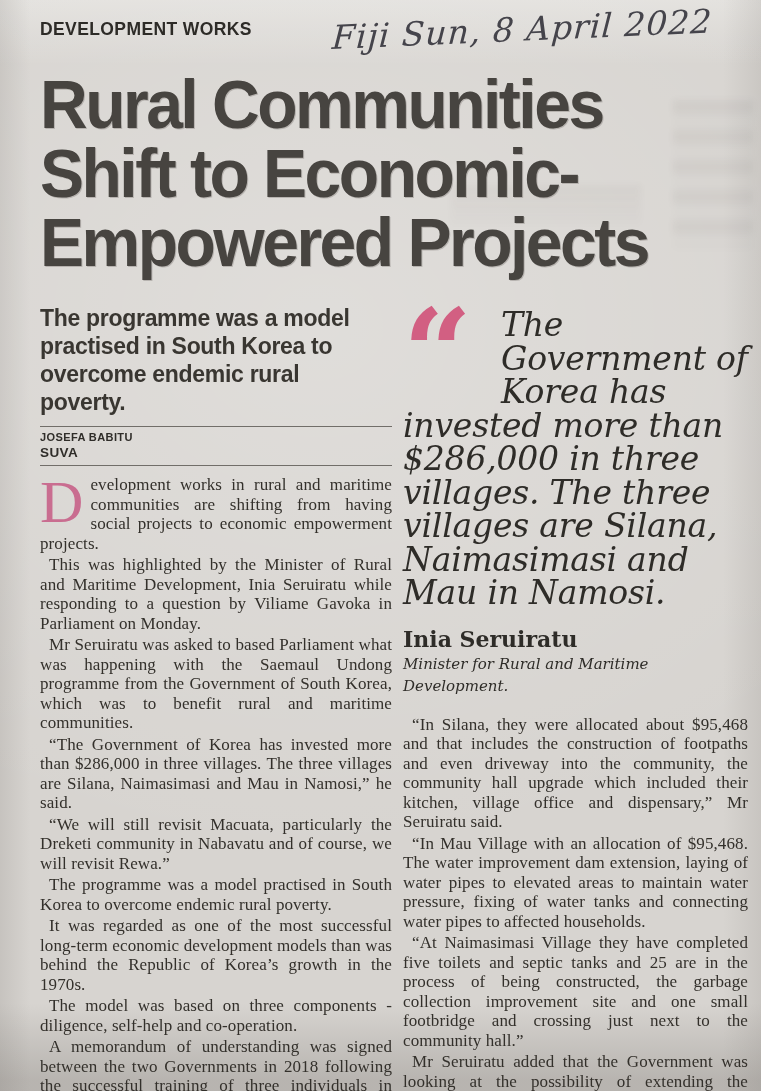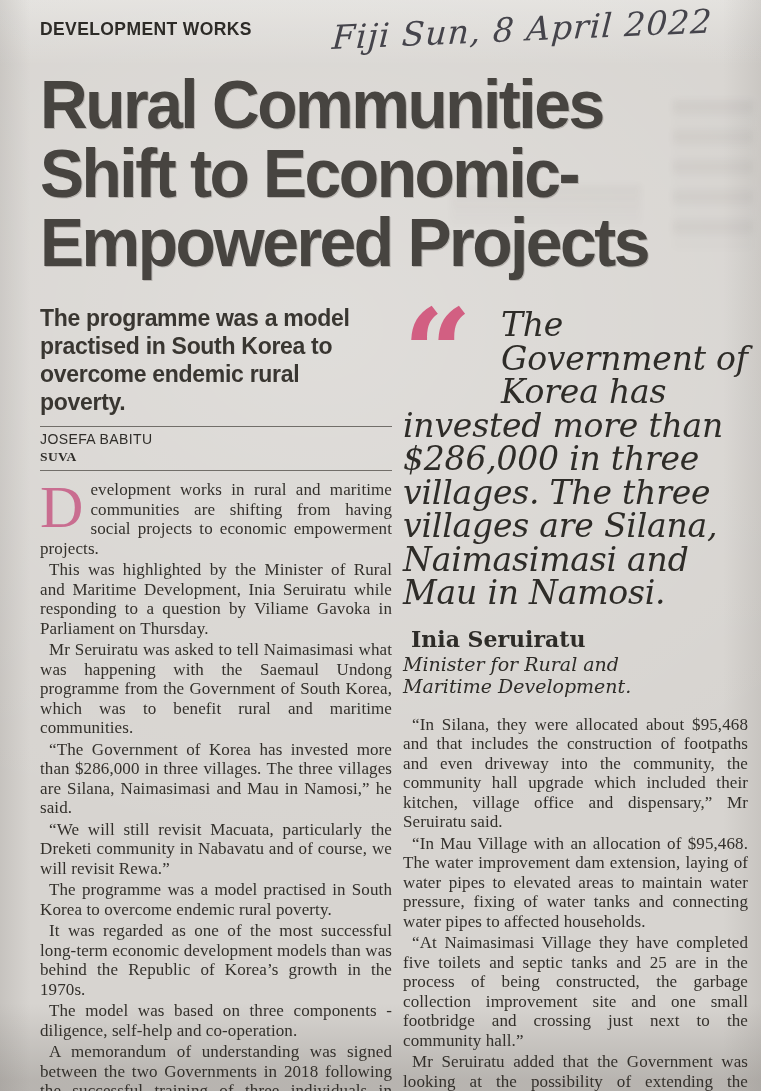--- a/index.html
+++ b/index.html
@@ -59,22 +59,22 @@
     font-weight:bold;font-size:23px;line-height:28px;letter-spacing:-0.3px;
     color:#393631;width:345px;margin-bottom:10px;
   }
   .byline{
     border-top:1px solid #716e69;
     border-bottom:1px solid #716e69;
     padding:4px 0 5px 0;margin-bottom:9px;
     font-family:"Liberation Sans", sans-serif;
     color:#2f2d29;
   }
-  .byline .author{font-weight:normal;font-size:14px;letter-spacing:.4px;}
-  .byline .place{font-weight:bold;font-size:13.5px;letter-spacing:.4px;margin-top:2px;font-family:Liberation Serif, serif;}
+  .byline .author{font-weight:bold;font-size:11px;letter-spacing:.4px;}
+  .byline .place{font-weight:bold;font-size:13.5px;letter-spacing:.4px;margin-top:2px;}
 
   .body-text .para{
     margin:0 0 2px 0;
     font-size:17px;line-height:19.5px;
     text-align:justify;
     text-indent:9px;
     letter-spacing:.1px;
     color:#33302b;
     hyphens:auto;-webkit-hyphens:auto;
   }
@@ -101,25 +101,25 @@
   .pq-text{
     font-family:"DejaVu Serif", serif;
     font-style:italic;
     font-size:33px;line-height:33.5px;
     letter-spacing:-0.2px;
     color:#2e2c28;
   }
   .attribution{margin-top:16px;}
   .attr-name{
     font-family:"DejaVu Serif", serif;
-    font-weight:bold;font-size:22px;color:#2e2c28;margin-left:8px;
+    font-weight:bold;font-size:22px;color:#2e2c28;
   }
   .attr-title{
     font-family:"DejaVu Serif", serif;
-    font-style:italic;font-size:19px;line-height:22px;
+    font-style:italic;font-size:15px;line-height:22px;
     color:#2e2c28;width:300px;margin-top:1px;
   }
   .col-right .body-text{margin-top:18px;}
   .credit{
     font-family:"Liberation Sans", sans-serif;
     font-weight:bold;font-size:16px;color:#2c2a26;
     margin-top:3px;
     text-align:right;
   }
 </style>
@@ -149,22 +149,22 @@
         <div class="standfirst">The programme was a model practised in South Korea to overcome endemic rural poverty.</div>
 
         <div class="byline">
           <div class="author">JOSEFA BABITU</div>
           <div class="place">SUVA</div>
         </div>
 
         <div class="body-text">
           <p class="para first-para"><span class="drop-cap">D</span><span>evelopment works in rural and maritime communities are shifting from having social projects to economic empowerment projects.</span></p>
           <div>
-              <p class="para">This was highlighted by the Minister of Rural and Maritime Development, Inia Seruiratu while responding to a question by Viliame Gavoka in Parliament on Thursday.</p>
-              <p class="para">Mr Seruiratu was asked to tell Naimasimasi what was happening with the Saemaul Undong programme from the Government of South Korea, which was to benefit rural and maritime communities.</p>
+              <p class="para">This was highlighted by the Minister of Rural and Maritime Development, Inia Seruiratu while responding to a question by Viliame Gavoka in Parliament on Monday.</p>
+              <p class="para">Mr Seruiratu was asked to based Parliament what was happening with the Saemaul Undong programme from the Government of South Korea, which was to benefit rural and maritime communities.</p>
               <p class="para">“The Government of Korea has invested more than $286,000 in three villages. The three villages are Silana, Naimasimasi and Mau in Namosi,” he said.</p>
               <p class="para">“We will still revisit Macuata, particularly the Dreketi community in Nabavatu and of course, we will revisit Rewa.”</p>
               <p class="para">The programme was a model practised in South Korea to overcome endemic rural poverty.</p>
               <p class="para">It was regarded as one of the most successful long-term economic development models than was behind the Republic of Korea’s growth in the 1970s.</p>
               <p class="para">The model was based on three components - diligence, self-help and co-operation.</p>
               <p class="para">A memorandum of understanding was signed between the two Governments in 2018 following the successful training of three individuals in South Korea.</p>
             </div>
         </div>
       </div>
 

